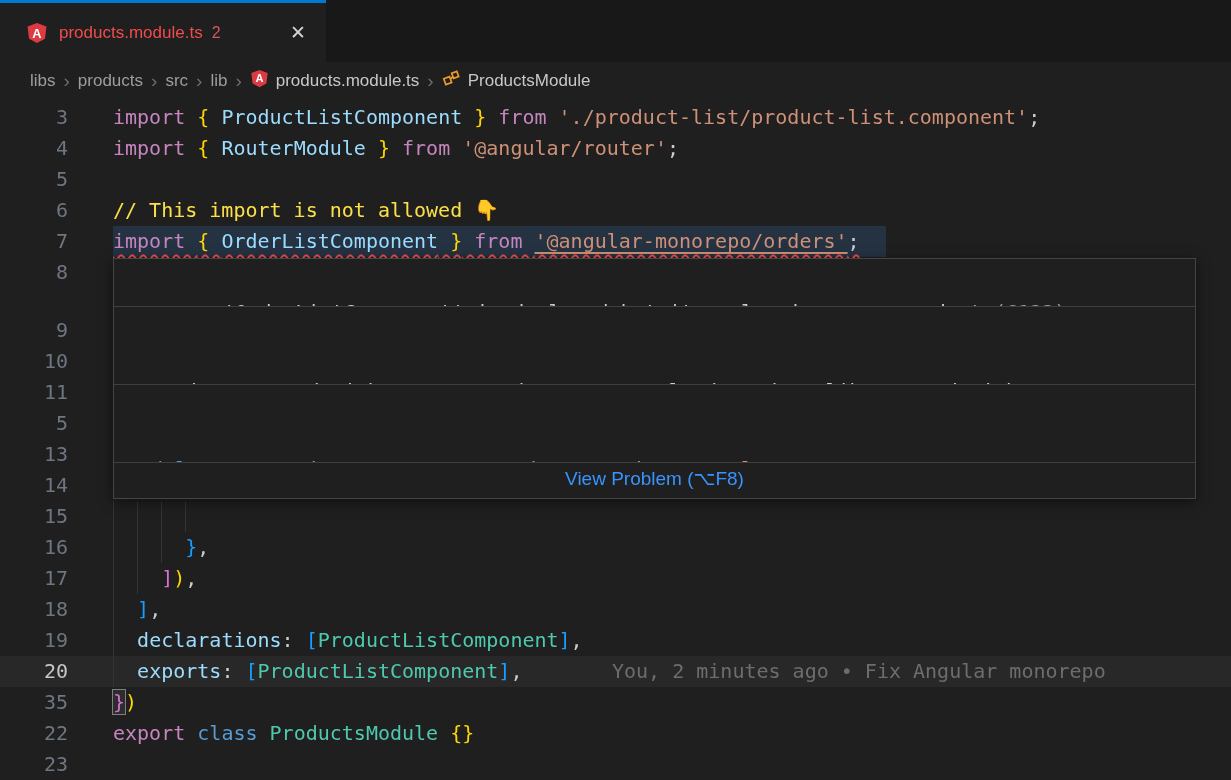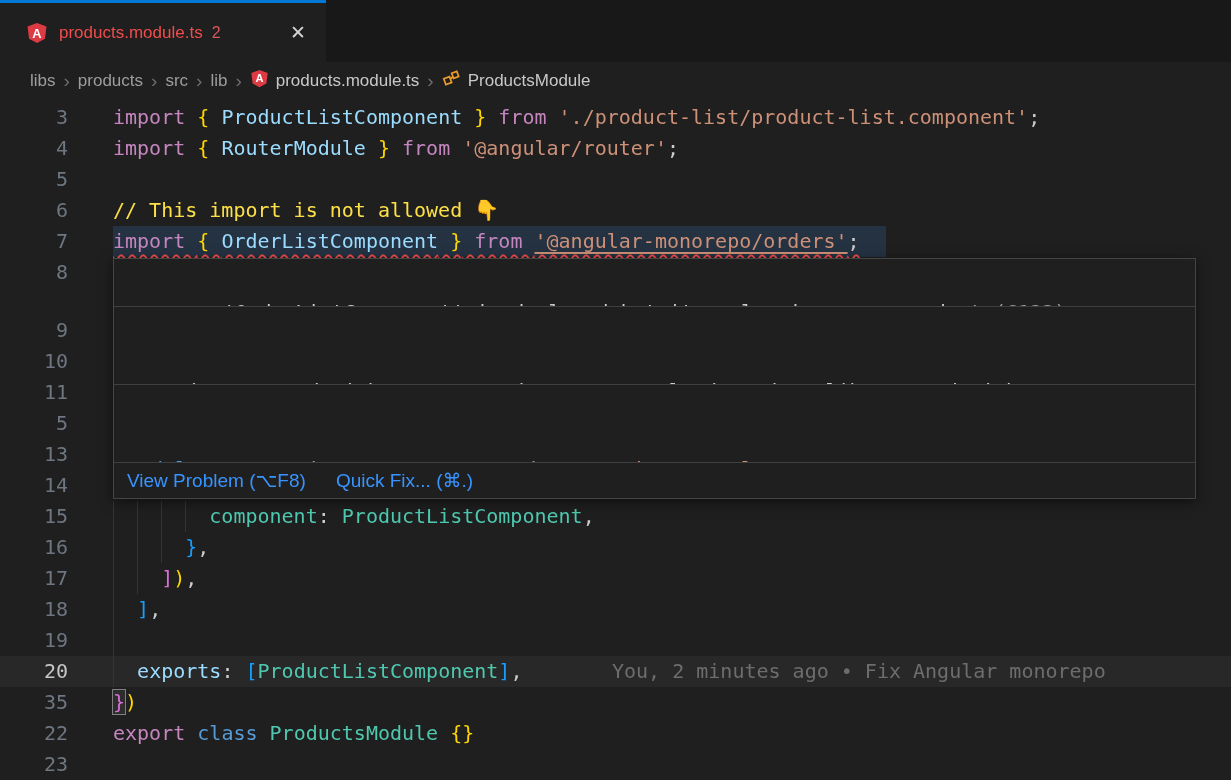--- a/index.html
+++ b/index.html
@@ -46,21 +46,21 @@
   
   .hover-popup{position:absolute;left:113px;top:158px;width:1083px;box-sizing:border-box;
                background:#1f1f1f;border:1px solid #454545;box-shadow:0 3px 12px rgba(0,0,0,0.5);
                z-index:5;}
   .hp-sec{box-sizing:border-box;padding:7px 13px;border-top:1px solid #3f3f3f;
           font:20px/31px "DejaVu Sans Mono","Liberation Mono",monospace;color:#cccccc;
           white-space:pre;overflow:hidden;}
   .hp-sec:first-child{border-top:none;}
   .hp-s1{height:47px;} .hp-s2{height:78px;} .hp-s3{height:78px;}
   .hp-s4{height:36px;display:flex;align-items:center;gap:30px;padding:0 13px;
-         font-family:"Liberation Sans",sans-serif;font-size:19px;color:#3794ff;}
+         font-family:"Liberation Sans",sans-serif;font-size:19px;color:#3794ff;flex-direction:column;}
   .hp-dim{color:#9b9b9b;}
   .hp-srcgap{margin-left:12px;}
   .hp-kw{color:#569cd6;margin-right:12px;}
   .hp-str{color:#ce9178;}
   .hp-action{cursor:pointer;}
 </style>
 </head>
 <body>
 
 <div id="stage">
@@ -155,21 +155,20 @@
         <div class="row" style="top: 370px;">
           <span class="gut">14</span>
           <span class="code"></span>
         </div>
         <div class="row" style="top: 401px;">
           <span class="gut">15</span>
           <span class="guide" style="left: 113px;"></span>
           <span class="guide" style="left: 137px;"></span>
           <span class="guide" style="left: 161px;"></span>
           <span class="guide" style="left: 185px;"></span>
-          <span class="code"><span class="tok-sp">        </span><span class="tok-type">component</span><span class="tok-fg">: </span><span class="tok-type">ProductListComponent</span><span class="tok-fg">,</span></span>
         </div>
         <div class="row" style="top: 432px;">
           <span class="gut">16</span>
           <span class="guide" style="left: 113px;"></span>
           <span class="guide" style="left: 137px;"></span>
           <span class="guide" style="left: 161px;"></span>
           <span class="code"><span class="tok-sp">      </span><span class="tok-b3">}</span><span class="tok-fg">,</span></span>
         </div>
         <div class="row" style="top: 463px;">
           <span class="gut">17</span>
@@ -178,20 +177,21 @@
           <span class="code"><span class="tok-sp">    </span><span class="tok-b2">]</span><span class="tok-b1">)</span><span class="tok-fg">,</span></span>
         </div>
         <div class="row" style="top: 494px;">
           <span class="gut">18</span>
           <span class="guide" style="left: 113px;"></span>
           <span class="code"><span class="tok-sp">  </span><span class="tok-b3">]</span><span class="tok-fg">,</span></span>
         </div>
         <div class="row" style="top: 525px;">
           <span class="gut">19</span>
           <span class="guide" style="left: 113px;"></span>
+          <span class="code"><span class="tok-sp">  </span><span class="tok-id">declarations</span><span class="tok-fg">: </span><span class="tok-b3">[</span><span class="tok-type">ProductListComponent</span><span class="tok-b3">]</span><span class="tok-fg">,</span></span>
         </div>
         <div class="row active" style="top: 556px;">
           <span class="gut gut-active">20</span>
           <span class="guide" style="left: 113px;"></span>
           <span class="code"><span class="tok-sp">  </span><span class="tok-id">exports</span><span class="tok-fg">: </span><span class="tok-b3">[</span><span class="tok-type">ProductListComponent</span><span class="tok-b3">]</span><span class="tok-fg">,</span></span>
           <span class="blame">You, 2 minutes ago • Fix Angular monorepo</span>
         </div>
         <div class="row" style="top: 587px;">
           <span class="gut">35</span>
           <span class="code"><span class="tok-b2m">}</span><span class="tok-b1">)</span></span>

